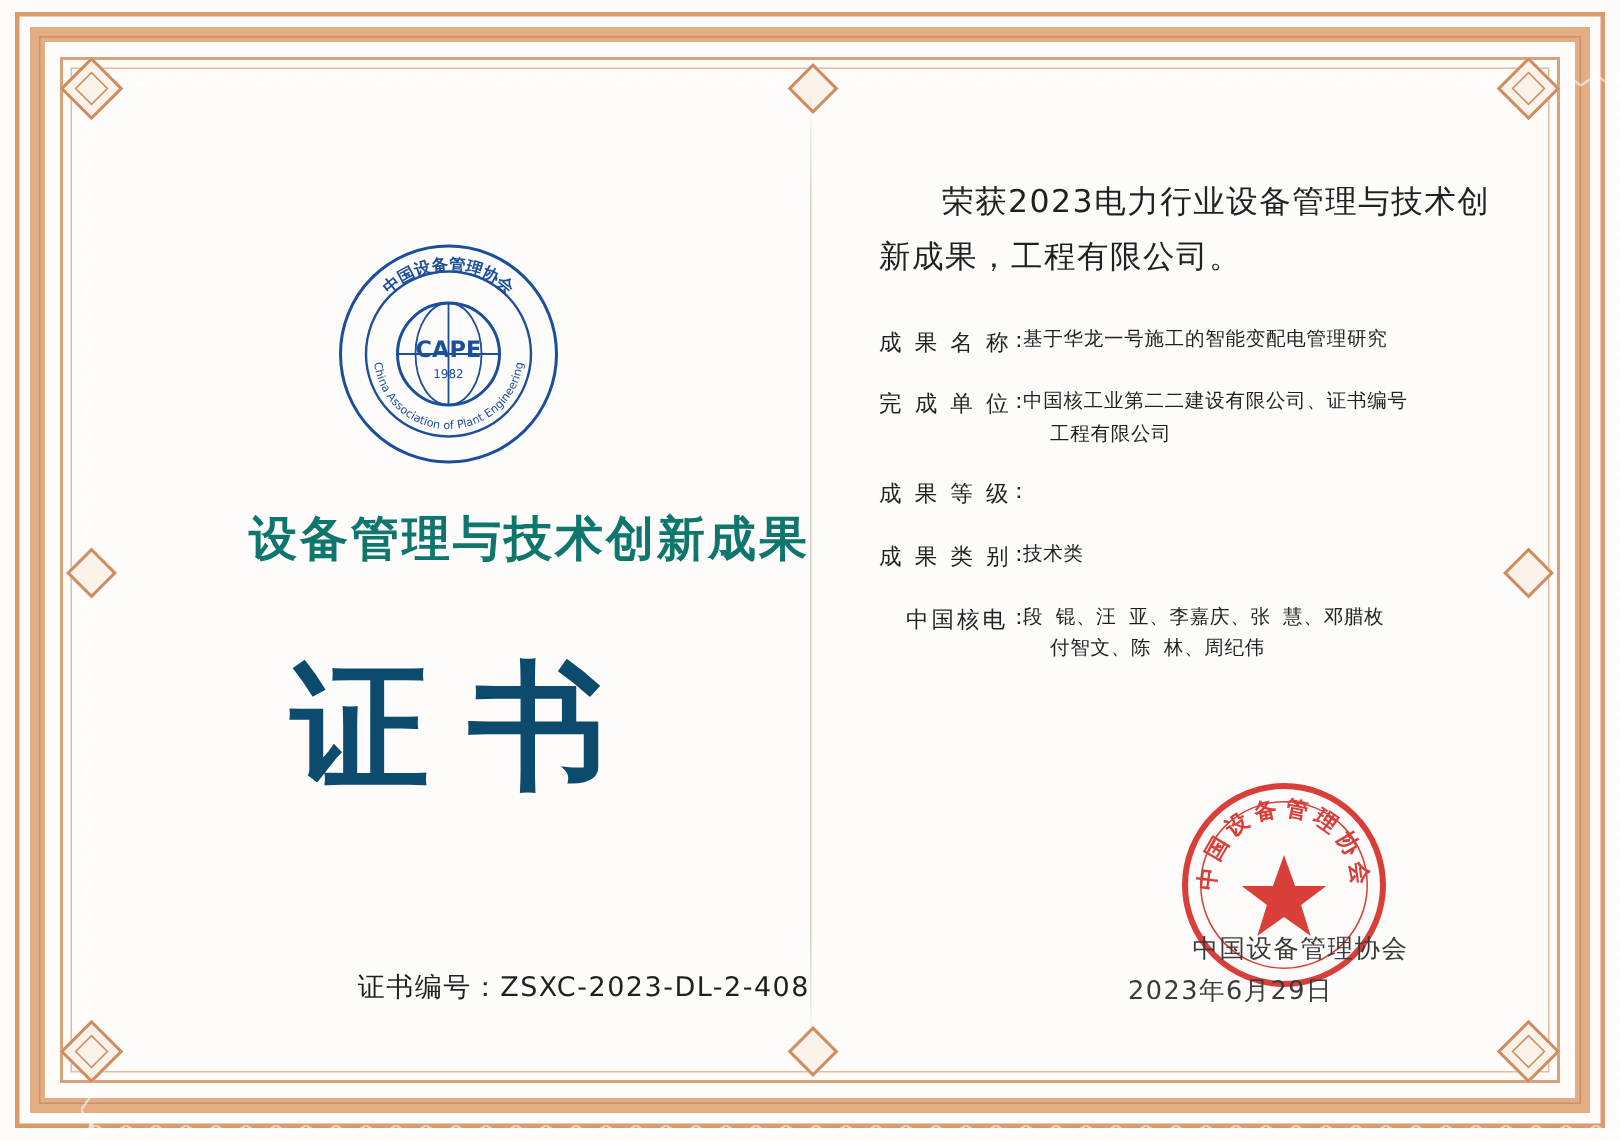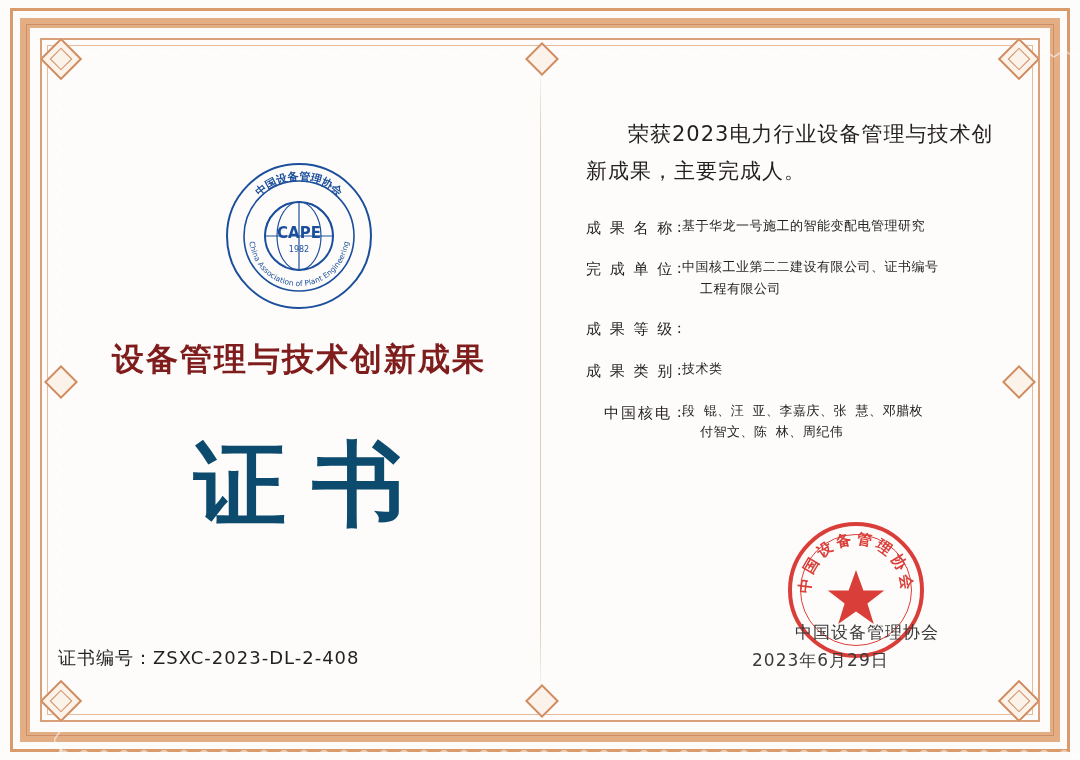--- a/index.html
+++ b/index.html
@@ -129,25 +129,25 @@
     left: 50%;
     transform: translateX(-50%);
     top: 104px;
   }
 
   .title-cn {
     position: absolute;
     top: 282px;
     left: 0;
     width: 100%;
-    text-align: center;
+    text-align: right;
     font-family: "DejaVu Sans", "Liberation Sans", sans-serif;
     font-size: 32px;
     font-weight: 700;
-    color: #7f1d1d;
+    color: #0f766e;
     letter-spacing: 2px;
   }
 
   .zhengshu {
     position: absolute;
     top: 378px;
     left: 0;
     width: 100%;
     text-align: center;
     color: #0c4a6e;
@@ -157,21 +157,21 @@
     letter-spacing: 26px;
     text-indent: 26px;
     line-height: 1.1;
   }
 
   .cert-number {
     position: absolute;
     bottom: 34px;
     left: 0;
     width: 100%;
-    text-align: left;
+    text-align: right;
     font-size: 18px;
     color: #231f20;
     letter-spacing: 1px;
   }
 
   
   .award-para {
     font-size: 21px;
     line-height: 1.75;
     color: #231f20;
@@ -327,21 +327,21 @@
 
       <div class="zhengshu">证书</div>
 
       <div class="cert-number">
         <span>证书编号：</span><span>ZSXC-2023-DL-2-408</span>
       </div>
     </div>
 
     <div class="right-panel">
 
-      <p class="award-para">荣获2023电力行业设备管理与技术创新成果，主要完成人。</p>
+      <p class="award-para">荣获2023电力行业设备管理与技术创新成果，工程有限公司。</p>
 
       <div class="field-row">
         <div class="field-label">成 果 名 称</div>
         <div class="field-colon">：</div>
         <div class="field-value">
           <span>基于华龙一号施工的智能变配电管理研究</span>
         </div>
       </div>
 
       <div class="field-row">

